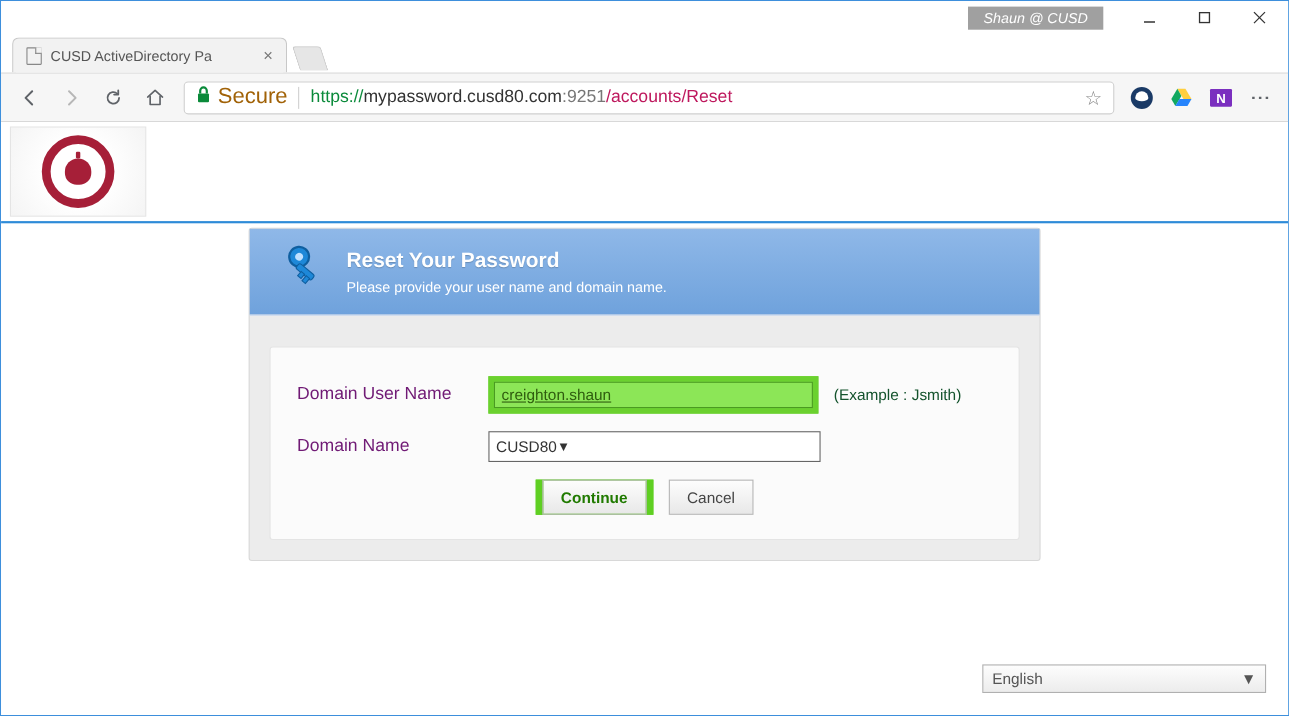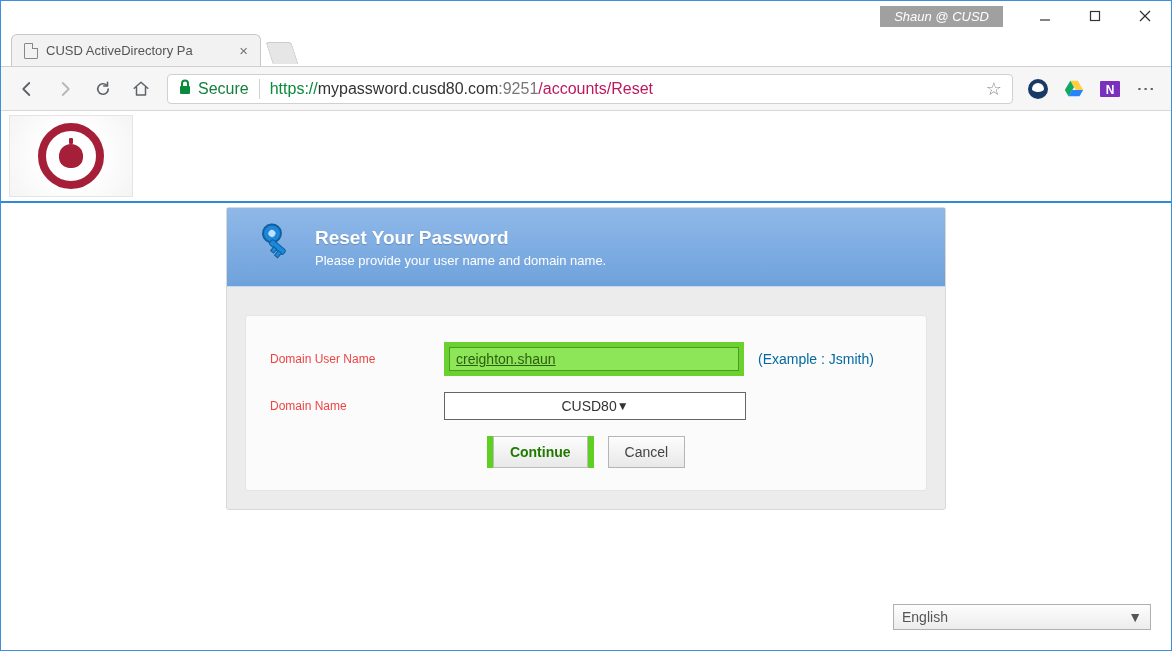--- a/index.html
+++ b/index.html
@@ -118,21 +118,21 @@
     border: 1px solid #d0d0d0;
     border-radius: 4px;
     display: flex;
     align-items: center;
     padding: 0 10px;
     gap: 10px;
     font-size: 16px;
   }
   .secure-wrap { display: flex; align-items: center; gap: 6px; }
   .lock-icon { color: #0a8a3a; }
-  .secure-text { color: #15803d; font-size: 16px; }
+  .secure-text { color: #a16207; font-size: 20px; }
   .vdiv { width: 1px; height: 20px; background: #d0d0d0; }
   .url-prot { color: #0a8a3a; }
   .url-host { color: #333; }
   .url-port { color: #777; }
   .url-path { color: #be185d; }
   .star-icon { margin-left: auto; color: #888; font-size: 18px; }
   .ext-icons { display: flex; align-items: center; gap: 14px; }
   .ext-icon { width: 22px; height: 22px; display:flex; align-items:center; justify-content:center; }
   .menu-dots { font-size: 18px; color: #5f6368; letter-spacing: 0; line-height:4px; writing-mode: vertical-rl; }
 
@@ -248,46 +248,46 @@
     margin-top: 4px;
   }
   .card {
     background: #fbfbfb;
     border: 1px solid #e4e4e4;
     border-radius: 3px;
     margin: 28px 18px 18px 18px;
     padding: 26px 24px 22px 24px;
   }
   .form-row { display: flex; align-items: center; gap: 14px; margin-bottom: 16px; }
-  .form-label { width: 160px; color: #ef4444; font-size: 12px; font-family: Verdana, Arial, sans-serif; }
+  .form-label { width: 160px; color: #701a75; font-size: 16px; font-family: Verdana, Arial, sans-serif; }
   .hl-input-wrap {
     border: 3px solid #6bd12f;
     padding: 2px;
     background: #6bd12f;
   }
   .txt-input {
     width: 290px;
     height: 24px;
     background: #8ce657;
     border: 1px solid #4a9b21;
     color: #2f5d0f;
     text-decoration: underline;
     padding: 0 6px;
     font-size: 14px;
     font-family: Verdana, Arial, sans-serif;
   }
-  .example { color: #0369a1; font-size: 14px; font-family: Verdana, Arial, sans-serif; }
+  .example { color: #14532d; font-size: 14px; font-family: Verdana, Arial, sans-serif; }
   .select {
     width: 302px;
     height: 28px;
     border: 1px solid #666;
     background: #fff;
     padding: 0 6px;
     font-size: 14px;
-    display:flex;align-items:center;justify-content:center;
+    display:flex;align-items:center;justify-content:flex-start;
   }
   .select .caret { font-size: 12px; }
   .btn-row { display: flex; justify-content: center; gap: 14px; margin-top: 6px; }
   .btn {
     height: 32px;
     padding: 0 16px;
     border: 1px solid #b5b5b5;
     background: linear-gradient(#fdfdfd,#e8e8e8);
     color: #444;
     font-size: 14px;

